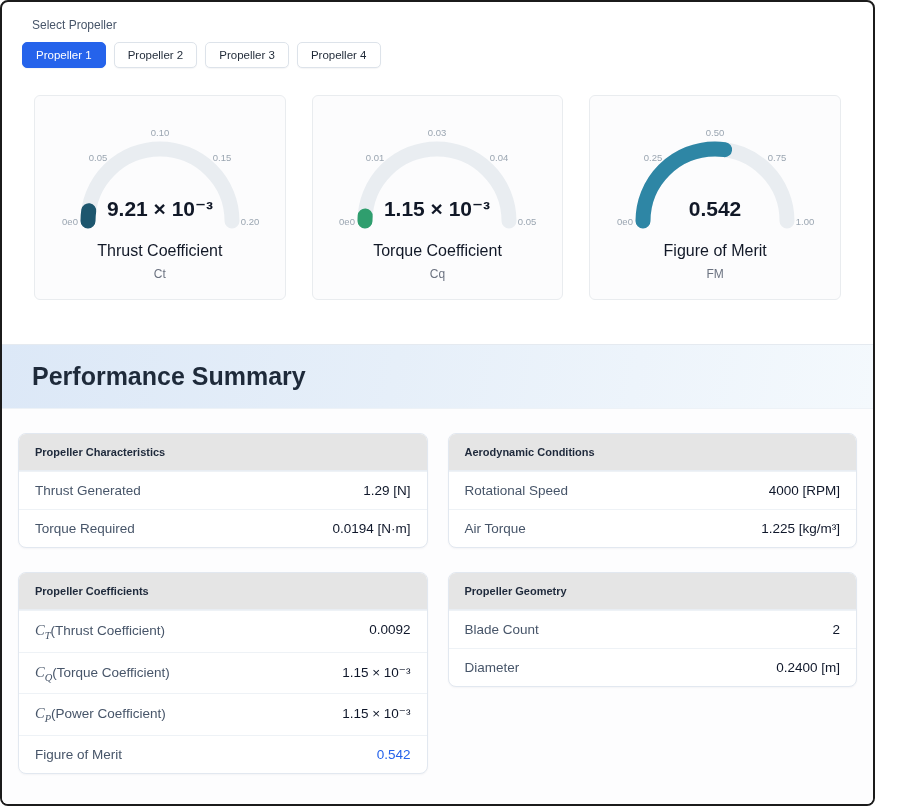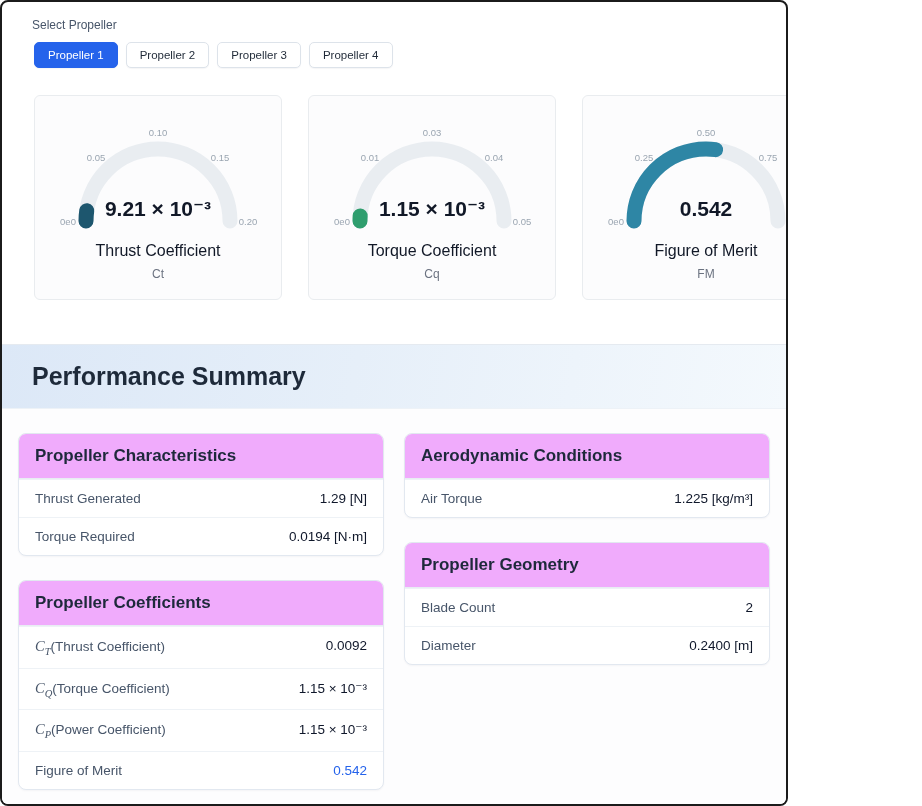--- a/index.html
+++ b/index.html
@@ -1,29 +1,29 @@
 <!DOCTYPE html>
 <html><head>
 <meta charset="utf-8">
 <style>
   * { box-sizing: border-box; }
   html,body { margin:0; padding:0; background:#ffffff; }
   body { font-family:"Liberation Sans","DejaVu Sans",sans-serif; color:#1f2937; }
 
   .frame {
-    width:788px; height:806px;
+    width:875px; height:806px;
     border:2px solid #1b1b1b; border-radius:8px;
     overflow:hidden; background:#fff;
     display:flex; flex-direction:column;
   }
 
   
   .top-section { padding:14px 16px 0; }
   .select-label { font-size:12px; color:#475569; margin:2px 0 10px 14px; }
-  .btn-row { display:flex; gap:8px; margin-left:16px; }
+  .btn-row { display:flex; gap:8px; margin-left:4px; }
   .prop-btn {
     font-size:11.5px; padding:6px 13px; border-radius:5px;
     border:1px solid #dde3ea; background:#fff; color:#1f2937;
     font-family:inherit; cursor:pointer; box-shadow:0 1px 1px rgba(16,24,40,.04);
   }
   .prop-btn.active { background:#2563eb; border-color:#2563eb; color:#fff; }
 
   
   .cards { display:grid; grid-template-columns:repeat(3,1fr); gap:26px; margin:27px 16px 0; }
   .card {
@@ -47,22 +47,22 @@
 
   
   .bottom { flex:1; background:#fdfdfe; padding:24px 16px 30px; }
   .grid { display:grid; grid-template-columns:1fr 1fr; gap:20px; align-items:start; }
   .col { display:flex; flex-direction:column; gap:24px; }
   .panel {
     background:#fff; border:1px solid #e2e8f0; border-radius:8px;
     overflow:hidden; box-shadow:0 1px 2px rgba(16,24,40,.04);
   }
   .panel-header {
-    padding:12px 16px; background:#f0abfc; border-bottom:1px solid #e8edf3;
-    font-size:17px; font-weight:600; color:#1e293b;
+    padding:12px 16px; background:#e5e5e5; border-bottom:1px solid #e8edf3;
+    font-size:11px; font-weight:600; color:#1e293b;
   }
   .row {
     display:flex; justify-content:space-between; align-items:flex-start;
     padding:11px 16px; font-size:13.5px; border-top:1px solid #eef2f6;
   }
   .row:first-child { border-top:none; }
   .row-label { color:#475569; }
   .row-value { color:#0f172a; }
   .row-value.highlight { color:#2563eb; }
   .math-sym { font-family:"Liberation Serif","DejaVu Serif",serif; font-style:italic; font-size:14.5px; }
@@ -173,20 +173,24 @@
           </div>
         </div>
 
       </div>
 
       <div class="col">
 
         <div class="panel">
           <div class="panel-header">Aerodynamic Conditions</div>
           <div class="row">
+            <span class="row-label">Rotational Speed</span>
+            <span class="row-value">4000 [RPM]</span>
+          </div>
+          <div class="row">
             <span class="row-label">Air Torque</span>
             <span class="row-value">1.225 [kg/m³]</span>
           </div>
         </div>
 
         <div class="panel">
           <div class="panel-header">Propeller Geometry</div>
           <div class="row">
             <span class="row-label">Blade Count</span>
             <span class="row-value">2</span>

